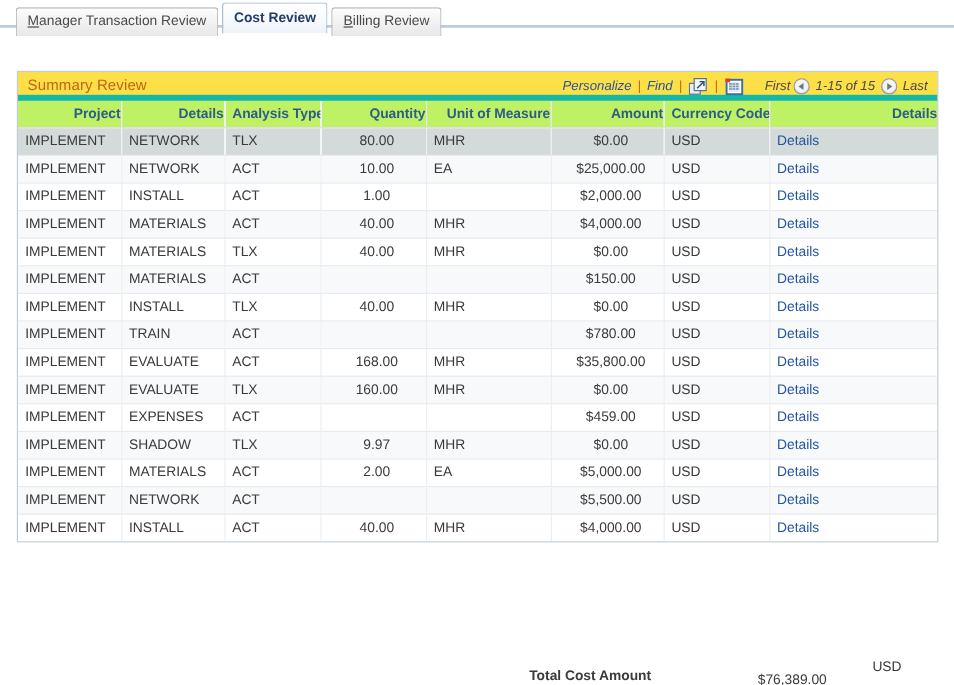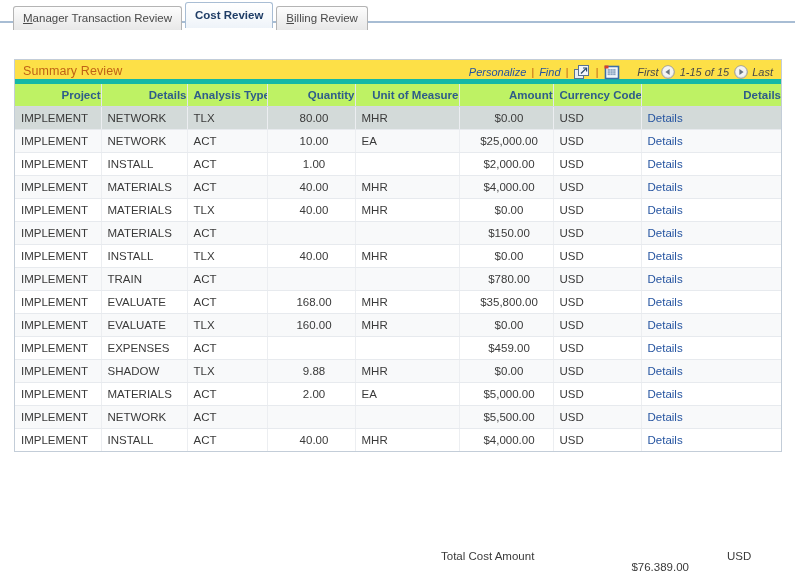--- a/index.html
+++ b/index.html
@@ -190,22 +190,22 @@
     left: 14px;
     top: 548px;
     width: 768px;
     height: 20px;
     font-size: 11.5px;
     box-sizing: border-box;
   }
   .totals-label {
     position: absolute;
     left: 427px;
-    top: 2px;
-    font-weight: normal;
+    top: 10px;
+    font-weight: bold;
     color: #3a3a3a;
     text-align: right;
   }
   .totals-amount {
     position: absolute;
     left: 585px;
     width: 90px;
     top: 13px;
     text-align: right;
     color: #3a3a3a;
@@ -425,21 +425,21 @@
           <td class="num"></td>
           <td></td>
           <td class="num">$459.00</td>
           <td>USD</td>
           <td><a class="detail-link">Details</a></td>
         </tr>
         <tr class="even">
           <td>IMPLEMENT</td>
           <td>SHADOW</td>
           <td>TLX</td>
-          <td class="num">9.88</td>
+          <td class="num">9.97</td>
           <td>MHR</td>
           <td class="num">$0.00</td>
           <td>USD</td>
           <td><a class="detail-link">Details</a></td>
         </tr>
         <tr class="odd">
           <td>IMPLEMENT</td>
           <td>MATERIALS</td>
           <td>ACT</td>
           <td class="num">2.00</td>

